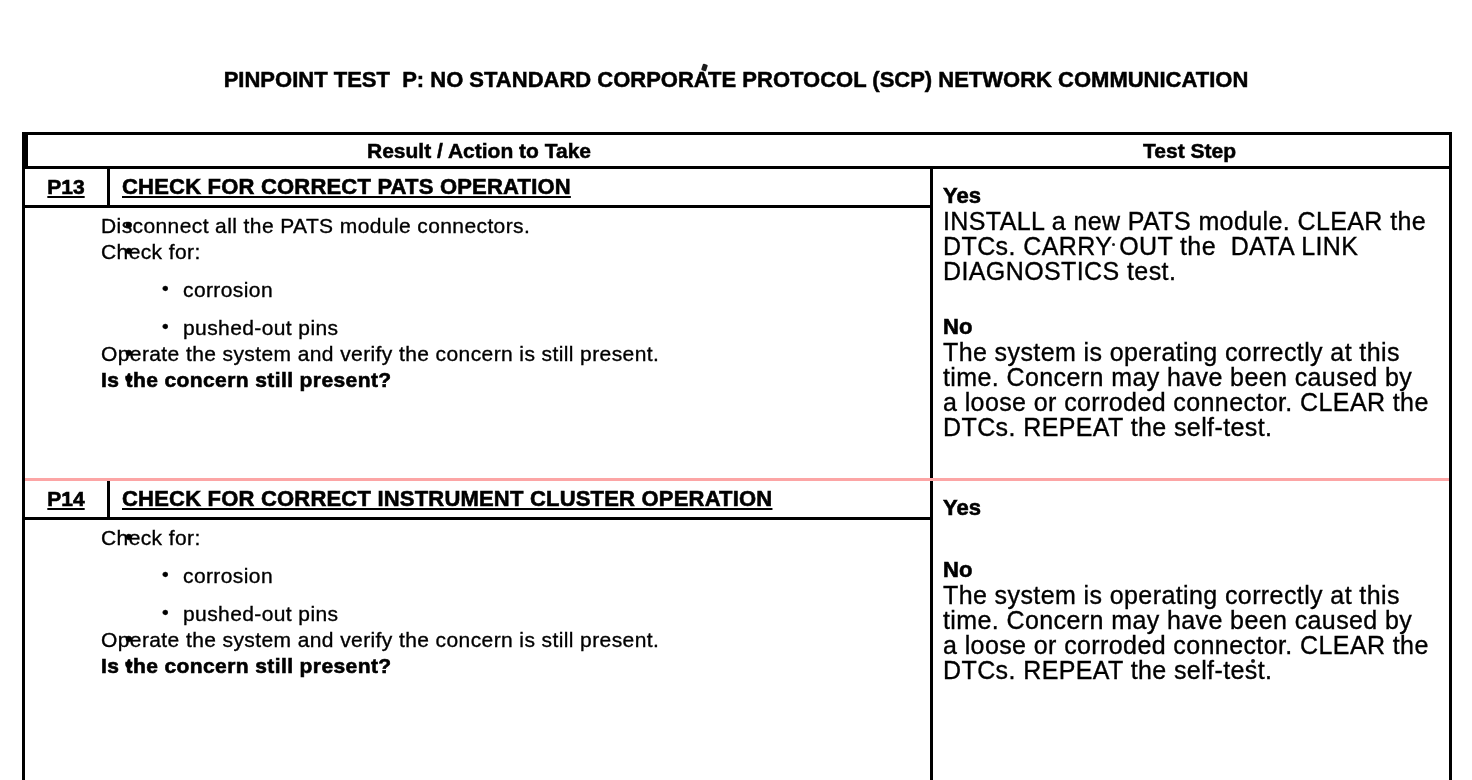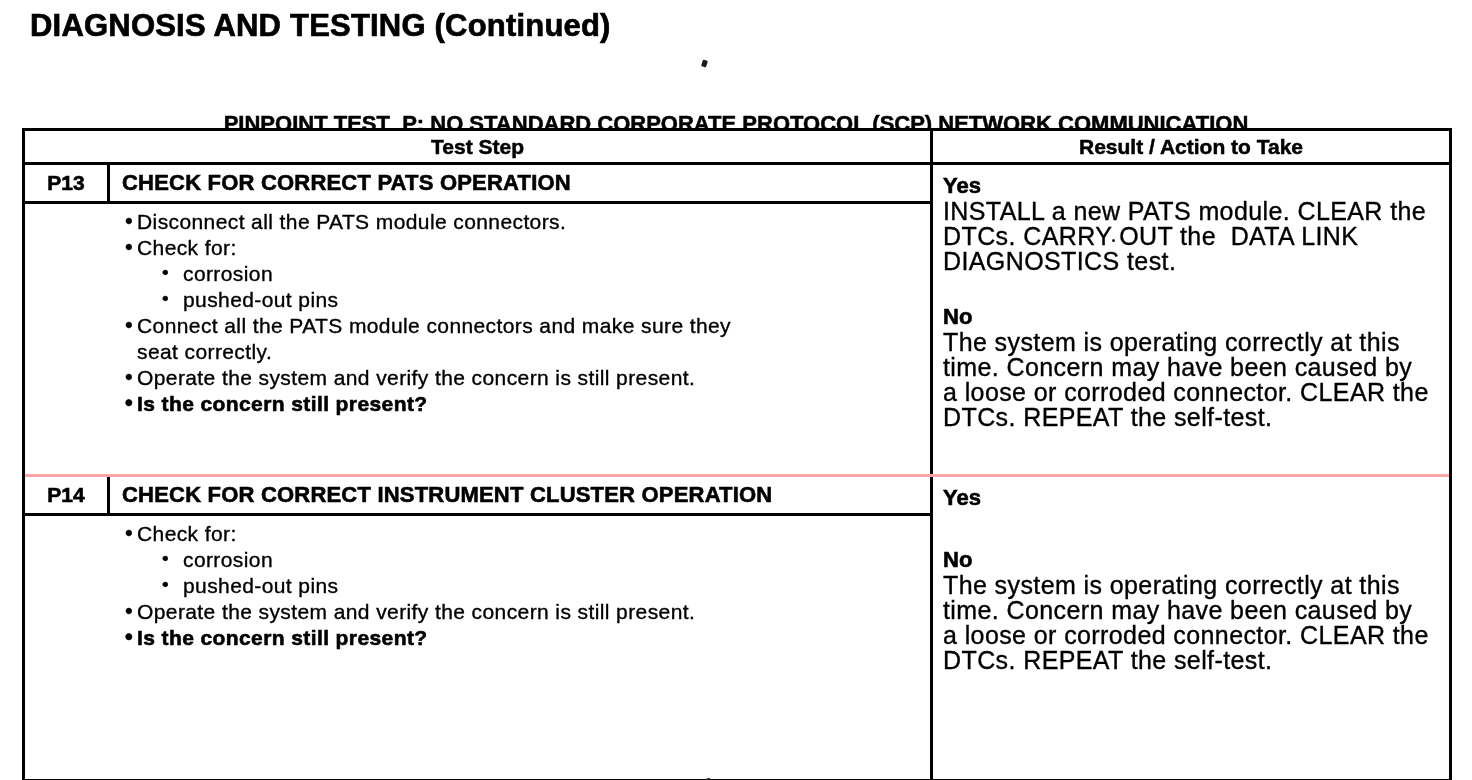--- a/index.html
+++ b/index.html
@@ -33,48 +33,48 @@
   }
   .th {
     text-align:center; font-weight:bold; font-size:21px;
     padding:4px 0 3px 0; -webkit-text-stroke:0.5px #000;
   }
   .th-right { border-left:3px solid #000; }
 
   .trow { display:grid; grid-template-columns:905px 1fr; }
   .trow + .trow { border-top:3px solid #fca5a5; }
 
-  .cell-right { border-left:3px solid #000; padding:8px 4px 0 10px; }
+  .cell-right { border-left:3px solid #000; padding:14px 4px 0 10px; }
 
-  .band { display:flex; align-items:stretch; border-bottom:3px solid #000; height:36px; }
+  .band { display:flex; align-items:stretch; border-bottom:3px solid #000; height:36px;text-decoration:underline; }
   .pid {
     width:82px; border-right:3px solid #000;
     display:flex; align-items:center; justify-content:center;
     font-weight:bold; font-size:21px; -webkit-text-stroke:0.6px #000;
   }
   .ptitle {
     display:flex; align-items:center; padding-left:12px;
     font-weight:bold; font-size:22px; letter-spacing:0.2px;
     -webkit-text-stroke:0.6px #000;
   }
 
   .steps { padding-top:5px; }
   .row-p13 .steps { min-height:265px; }
   .row-p14 .steps { min-height:258px; }
 
   .step {
-    position:relative; padding-left:112px; padding-right:12px;
+    position:relative; padding-left:76px; padding-right:12px;
     font-size:21px; line-height:26px; letter-spacing:0.4px;
     -webkit-text-stroke:0.35px #000;
   }
   .step span { white-space:pre-wrap; }
   .step.l1::before {
     content:"\2022"; position:absolute; left:100px; top:-1px; font-size:22px;
   }
-  .step.l2 { padding-left:158px; }
+  .step.l2 { padding-left:158px;margin-top:12px; }
   .step.l2::before {
     content:"\2022"; position:absolute; left:137px; top:-1px; font-size:19px;
   }
   .step.gap { }
   .step.bold { font-weight:bold; -webkit-text-stroke:0.6px #000; }
 
   .rlabel {
     font-weight:bold; font-size:22px; line-height:26px;
     -webkit-text-stroke:0.6px #000;
   }
@@ -85,47 +85,44 @@
   .row-p13 .rblock-no { margin-top:30px; }
   .row-p14 .rblock-no { margin-top:36px; }
 
   .speck { position:absolute; background:#1c1c1c; border-radius:50%; }
 </style>
 </head>
 <body>
 
 <div class="page">
 
-  <h1 class="title">DIAGNOSIS AND TESTING (Continued)</h1>
 
   <div class="subtitle">
     <div>PINPOINT TEST  P: NO STANDARD CORPORATE PROTOCOL (SCP) NETWORK COMMUNICATION</div>
     <div>(Continued)</div>
   </div>
 
   <div class="ptable">
 
     <div class="thead">
+      <div class="th th-right">Result / Action to Take</div>
       <div class="th th-left">Test Step</div>
-      <div class="th th-right">Result / Action to Take</div>
     </div>
 
     <div class="trow row-p13">
       <div class="cell-left">
         <div class="band">
           <div class="pid">P13</div>
           <div class="ptitle">CHECK FOR CORRECT PATS OPERATION</div>
         </div>
         <div class="steps">
           <div class="step l1"><span>Disconnect all the PATS module connectors.</span></div>
           <div class="step l1"><span>Check for:</span></div>
           <div class="step l2 gap"><span>corrosion</span></div>
           <div class="step l2"><span>pushed-out pins</span></div>
-          <div class="step l1"><span>Connect all the PATS module connectors and make sure they
-seat correctly.</span></div>
           <div class="step l1"><span>Operate the system and verify the concern is still present.</span></div>
           <div class="step l1 bold"><span>Is the concern still present?</span></div>
         </div>
       </div>
       <div class="cell-right">
         <div class="rblock">
           <div class="rlabel">Yes</div>
           <div class="rtext">INSTALL a new PATS module. CLEAR the
 DTCs. CARRY OUT the  DATA LINK
 DIAGNOSTICS test.</div>

